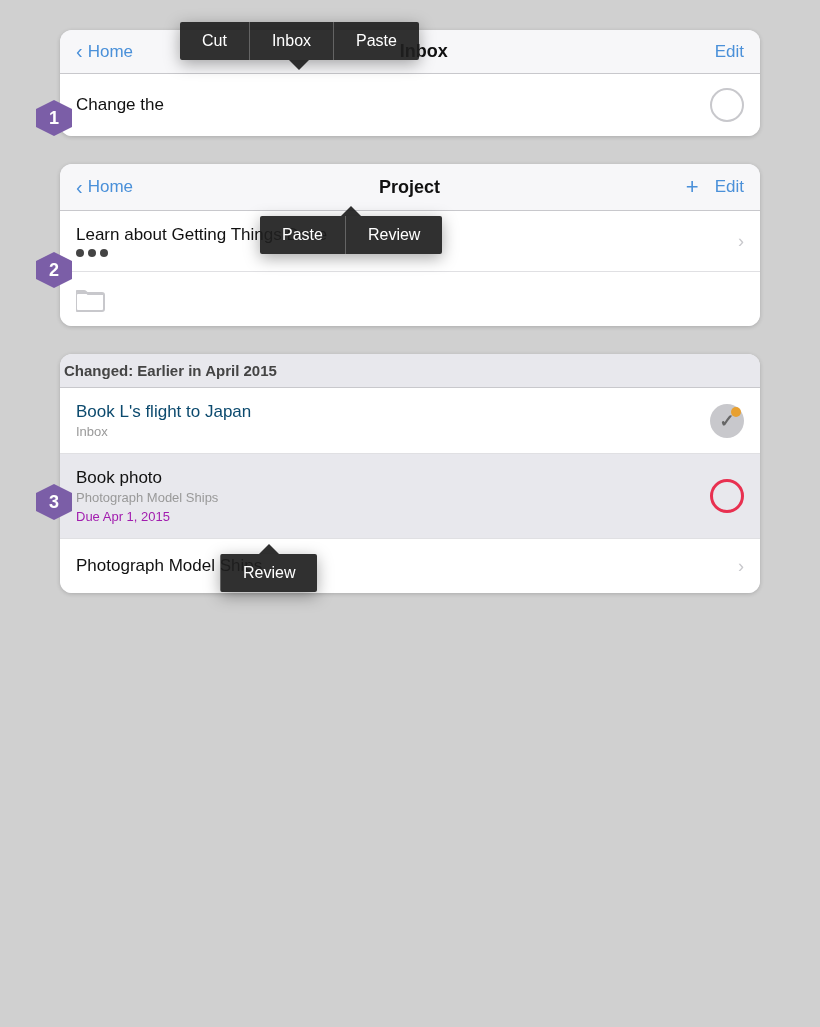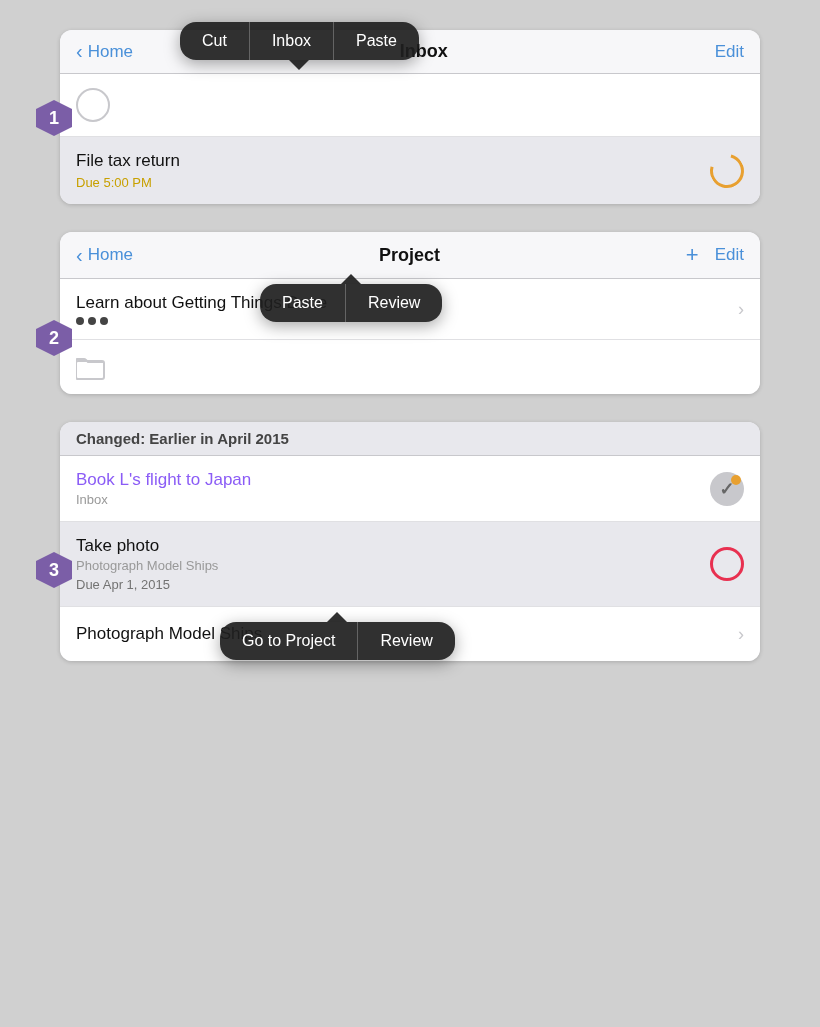--- a/index.html
+++ b/index.html
@@ -84,37 +84,37 @@
     .list-row.highlighted {
       background: #e8e8ed;
     }
 
     .row-text {
       font-size: 17px;
       color: #111;
       flex: 1;
     }
     .row-text.muted {
-      color: #8b5cf6;
+      color: #0c4a6e;
       text-align: center;
     }
 
     .row-sub {
       font-size: 13px;
       color: #999;
       margin-top: 2px;
     }
 
     .due-label {
       font-size: 13px;
       color: #c8a000;
       margin-top: 4px;
     }
     .due-label.red {
-      color: #737373;
+      color: #a21caf;
     }
 
     
     .circle-btn {
       width: 34px;
       height: 34px;
       border-radius: 50%;
       border: 2px solid #c8c8cc;
       background: transparent;
       flex-shrink: 0;
@@ -172,21 +172,21 @@
     .chevron-right {
       color: #c8c8cc;
       font-size: 18px;
       flex-shrink: 0;
     }
 
     
     .tooltip-menu {
       position: absolute;
       background: rgba(30, 30, 30, 0.92);
-      border-radius: 16px;
+      border-radius: 2px;
       display: flex;
       align-items: stretch;
       z-index: 100;
       box-shadow: 0 4px 16px rgba(0,0,0,0.35);
     }
     .tooltip-menu::after {
       content: '';
       position: absolute;
       bottom: -10px;
       left: 50%;
@@ -244,21 +244,21 @@
     }
     .dot {
       width: 8px;
       height: 8px;
       border-radius: 50%;
     }
 
     
     .section-header {
       background: #e8e8ed;
-      padding: 8px 16px;
+      padding: 8px 4px;
       font-size: 15px;
       font-weight: 700;
       color: #444;
       border-bottom: 1px solid #c8c8cc;
       border-radius: 12px 12px 0 0;
     }
 
     .wrapper {
       position: relative;
       width: 100%;
@@ -273,38 +273,32 @@
     <div class="nav-bar">
       <div class="nav-back">
         <span class="chevron">‹</span>
         <span>Home</span>
       </div>
       <span class="nav-title">Inbox</span>
       <span class="nav-edit">Edit</span>
     </div>
 
     <div class="list-row" style="overflow:visible;">
+      <span class="row-text">Change the</span>
 
       <div class="tooltip-menu" style="top: -52px; left: 120px;">
         <span class="tooltip-btn">Cut</span>
         <div class="tooltip-divider"></div>
         <span class="tooltip-btn">Inbox</span>
         <div class="tooltip-divider"></div>
         <span class="tooltip-btn">Paste</span>
       </div>
       <div class="circle-btn"></div>
     </div>
 
-    <div class="list-row highlighted">
-      <div>
-        <div class="row-text">File tax return</div>
-        <div class="due-label">Due 5:00 PM</div>
-      </div>
-      <div class="circle-btn orange"></div>
-    </div>
   </div>
 
   <div class="step-badge" style="position:absolute; left:-24px; top:88px; width:36px; height:36px; clip-path:polygon(50% 0%, 100% 25%, 100% 75%, 50% 100%, 0% 75%, 0% 25%); background:#7b5ea7; border:none; display:flex; align-items:center; justify-content:center; color:#fff; font-size:18px; font-weight:700; z-index:10;">
     <span>1</span>
   </div>
 </div>
 
 <div class="wrapper">
   <div class="panel">
 
@@ -365,27 +359,26 @@
         <div class="row-sub">Inbox</div>
       </div>
 
       <div class="check-circle">
         <span class="tick">✓</span>
       </div>
     </div>
 
     <div class="list-row highlighted" style="overflow:visible;">
       <div>
-        <div class="row-text">Take photo</div>
+        <div class="row-text">Book photo</div>
         <div class="row-sub">Photograph Model Ships</div>
         <div class="due-label red">Due Apr 1, 2015</div>
       </div>
 
       <div class="tooltip-menu arrow-up" style="bottom: -54px; left: 160px; top: auto;">
-        <span class="tooltip-btn">Go to Project</span>
         <div class="tooltip-divider"></div>
         <span class="tooltip-btn">Review</span>
       </div>
       <div class="circle-btn red"></div>
     </div>
 
     <div class="list-row" style="border-radius: 0 0 12px 12px;">
       <div class="row-text">Photograph Model Ships</div>
       <span class="chevron-right">›</span>
     </div>

